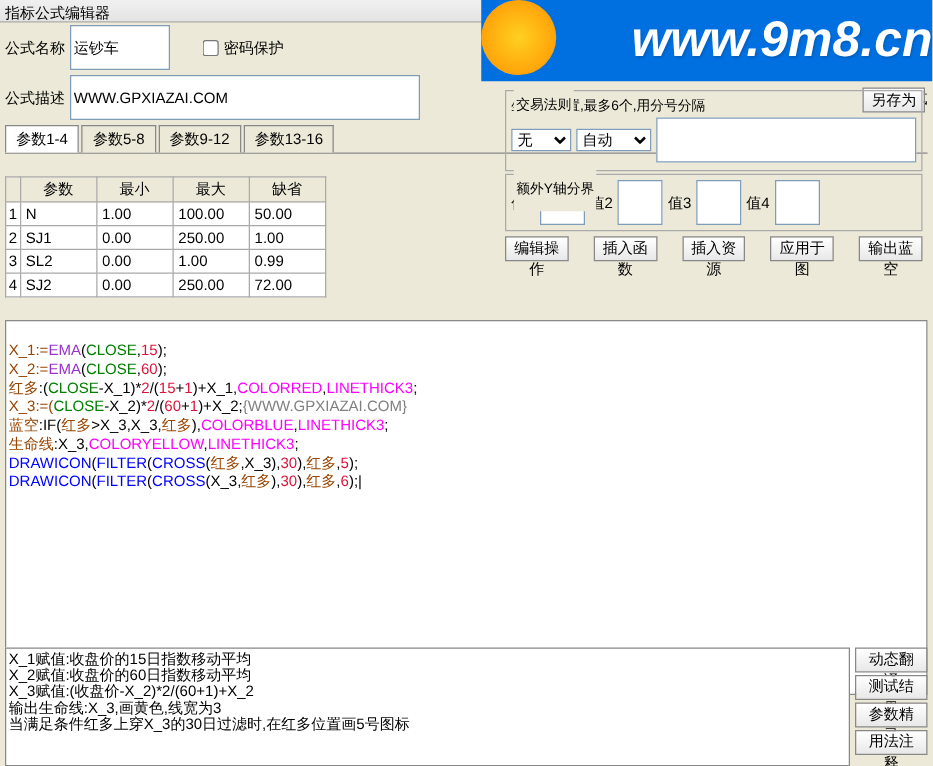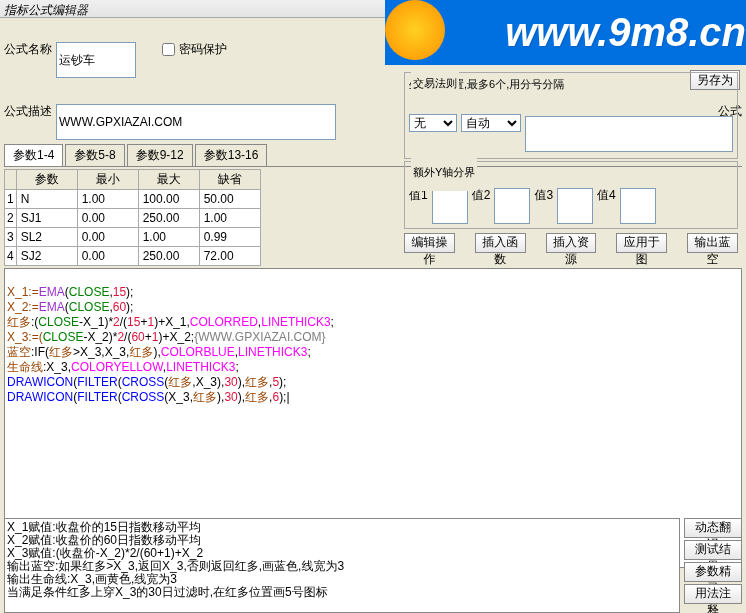--- a/index.html
+++ b/index.html
@@ -1,28 +1,28 @@
 <!DOCTYPE html>
 <html><head>
 <meta charset="utf-8">
 <style>
 * { box-sizing: border-box; margin: 0; padding: 0; font-family: "Microsoft YaHei", SimSun, sans-serif; font-size: 12px; }
 body { background: #ece9d8; width: 746px; height: 613px; position: relative; }
-.titlebar { background: linear-gradient(#f0f0f0,#e4e4e4); border-bottom: 1px solid #aaa; padding: 2px 4px; height: 18px; font-style: italic; }
+.titlebar { background: linear-gradient(#f0f0f0,#e4e4e4); border-bottom: 1px solid #aaa; padding: 2px 4px; height: 18px; }
 .watermark { position: absolute; top: 10px; right: 0; font-size: 40px; font-weight: bold; font-style: italic; color: #fff; text-shadow: 1px 1px 2px #0060c0; pointer-events: none; z-index: 99;}
 .watermark-logo { position: absolute; top: 0; left: 385px; width: 60px; height: 60px; background: radial-gradient(circle,#ffd020,#ff9000); border-radius: 50%; z-index: 98; pointer-events: none;}
 .watermark-bg { position: absolute; top: 0; left: 385px; right: 0; height: 65px; background: #0070e0; z-index: 97; pointer-events: none;}
 .row { display: flex; align-items: center; padding: 2px 4px; gap: 4px; }
 .lbl { min-width: 48px; }
-.inp { border: 1px solid #7f9db9; background: #fff; height: 18px; padding: 17px 2px; margin-top: 22px; }
+.inp { border: 1px solid #7f9db9; background: #fff; height: 18px; padding: 17px 2px; }
 .btn { background: linear-gradient(#fff,#e8e8e8); border: 1px solid #888; height: 20px; padding: 0 6px; cursor: pointer;}
 .tabs { display: flex; border-bottom: 1px solid #888; margin: 2px 4px 0;}
 .tab { padding: 2px 8px; border: 1px solid #888; border-bottom: none; background: #ece9d8; margin-right: 2px; cursor: pointer;}
 .tab.active { background: #fff; }
-.paramtbl { margin: 2px 4px; border-collapse: collapse;}
+.paramtbl { margin: 18px 4px; border-collapse: collapse;}
 .paramtbl td, .paramtbl th { border: 1px solid #aaa; padding: 1px 2px; background: #fff; font-weight: normal;}
 .paramtbl th { background: #ece9d8;}
 .paramtbl .pinp { border: none; width: 56px; height: 16px; padding: 0 2px;}
 .fieldset { border: 1px solid #aaa; margin: 2px 4px; padding: 4px; position: relative;}
 .fieldset .legend { position: absolute; top: -8px; left: 6px; background: #ece9d8; padding: 11px 2px; font-size: 11px;}
 .rightpanel { position: absolute; top: 70px; left: 400px; right: 4px;}
 .btnrow { display: flex; gap: 20px; margin: 4px;}
 .codebox { margin: 0 4px; background: #fff; border: 1px solid #888; height: 300px; padding: 2px; overflow: auto; font-family: "Courier New", monospace; font-size: 12px; line-height: 14px; white-space: pre;}
 .bottomwrap { position: absolute; left: 0; right: 0; bottom: 0; display: flex;}
 .explainbox { margin: 0 0 0 4px; background: #fff; border: 1px solid #888; height: 95px; flex: 1; padding: 2px; overflow: auto; font-size: 11px; line-height: 13px;}
@@ -147,21 +147,20 @@
 <span class="cbr">生命线</span><span>:X_3,</span><span class="cm">COLORYELLOW</span><span>,</span><span class="cm">LINETHICK3</span><span>;</span>
 <span class="cb">DRAWICON</span><span>(</span><span class="cb">FILTER</span><span>(</span><span class="cb">CROSS</span><span>(</span><span class="cbr">红多</span><span>,X_3),</span><span class="cr">30</span><span>),</span><span class="cbr">红多</span><span>,</span><span class="cr">5</span><span>);</span>
 <span class="cb">DRAWICON</span><span>(</span><span class="cb">FILTER</span><span>(</span><span class="cb">CROSS</span><span>(X_3,</span><span class="cbr">红多</span><span>),</span><span class="cr">30</span><span>),</span><span class="cbr">红多</span><span>,</span><span class="cr">6</span><span>);|</span>
 </div>
 
 <div class="bottomwrap">
   <div class="explainbox">
     <div>X_1赋值:收盘价的15日指数移动平均</div>
     <div>X_2赋值:收盘价的60日指数移动平均</div>
     <div>X_3赋值:(收盘价-X_2)*2/(60+1)+X_2</div>
-    <div>输出蓝空:如果红多&gt;X_3,返回X_3,否则返回红多,画蓝色,线宽为3</div>
     <div>输出生命线:X_3,画黄色,线宽为3</div>
     <div>当满足条件红多上穿X_3的30日过滤时,在红多位置画5号图标</div>
   </div>
   <div class="rightbtns">
     <button class="btn">动态翻译</button>
     <button class="btn">测试结果</button>
     <button class="btn">参数精灵</button>
     <button class="btn">用法注释</button>
   </div>
 </div>

